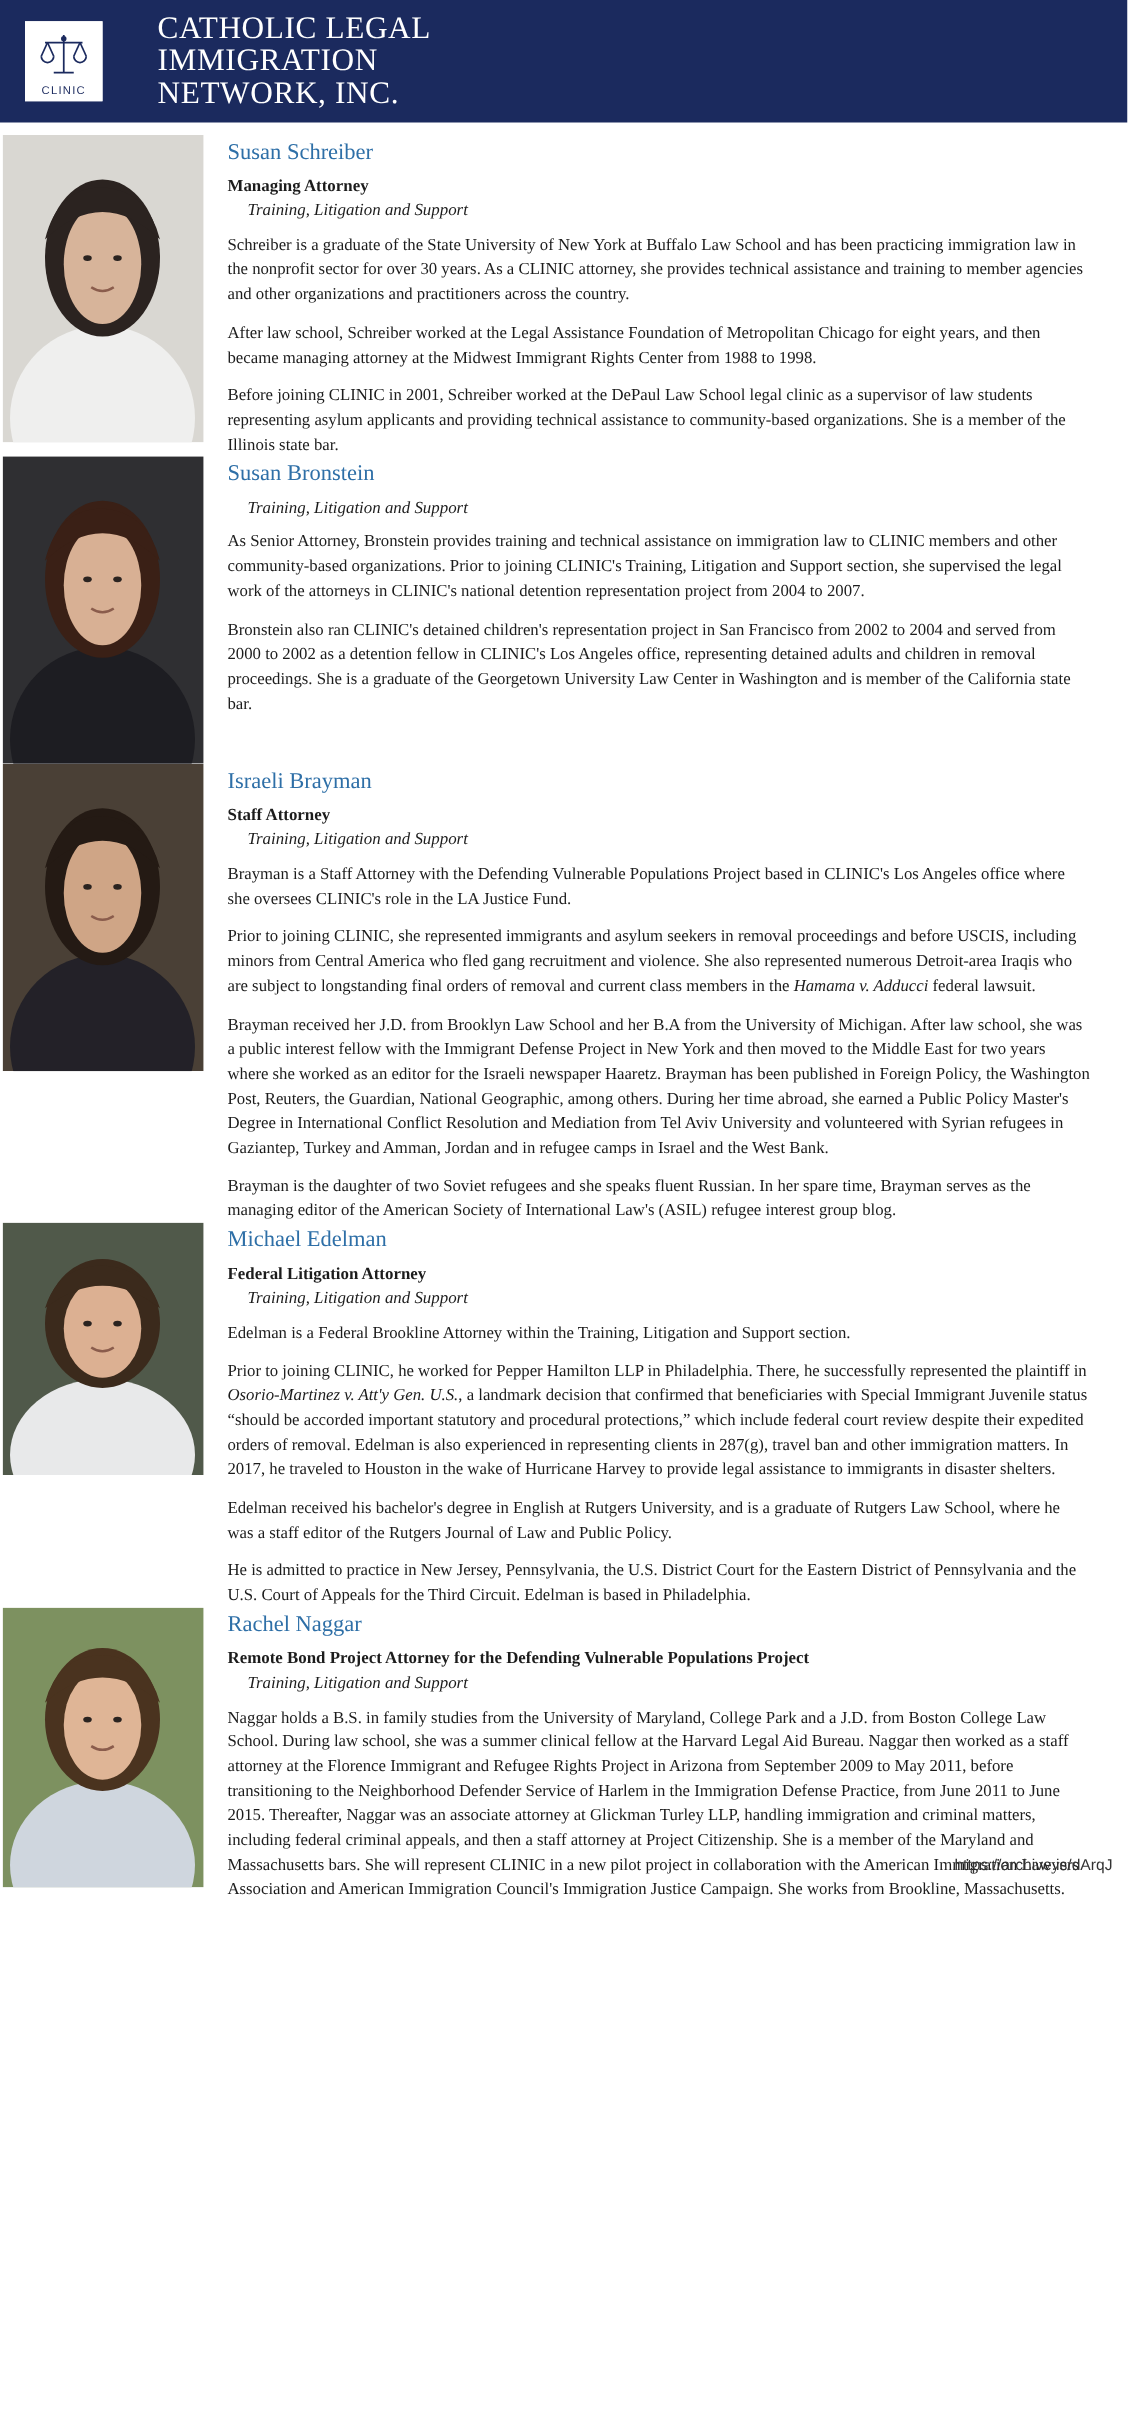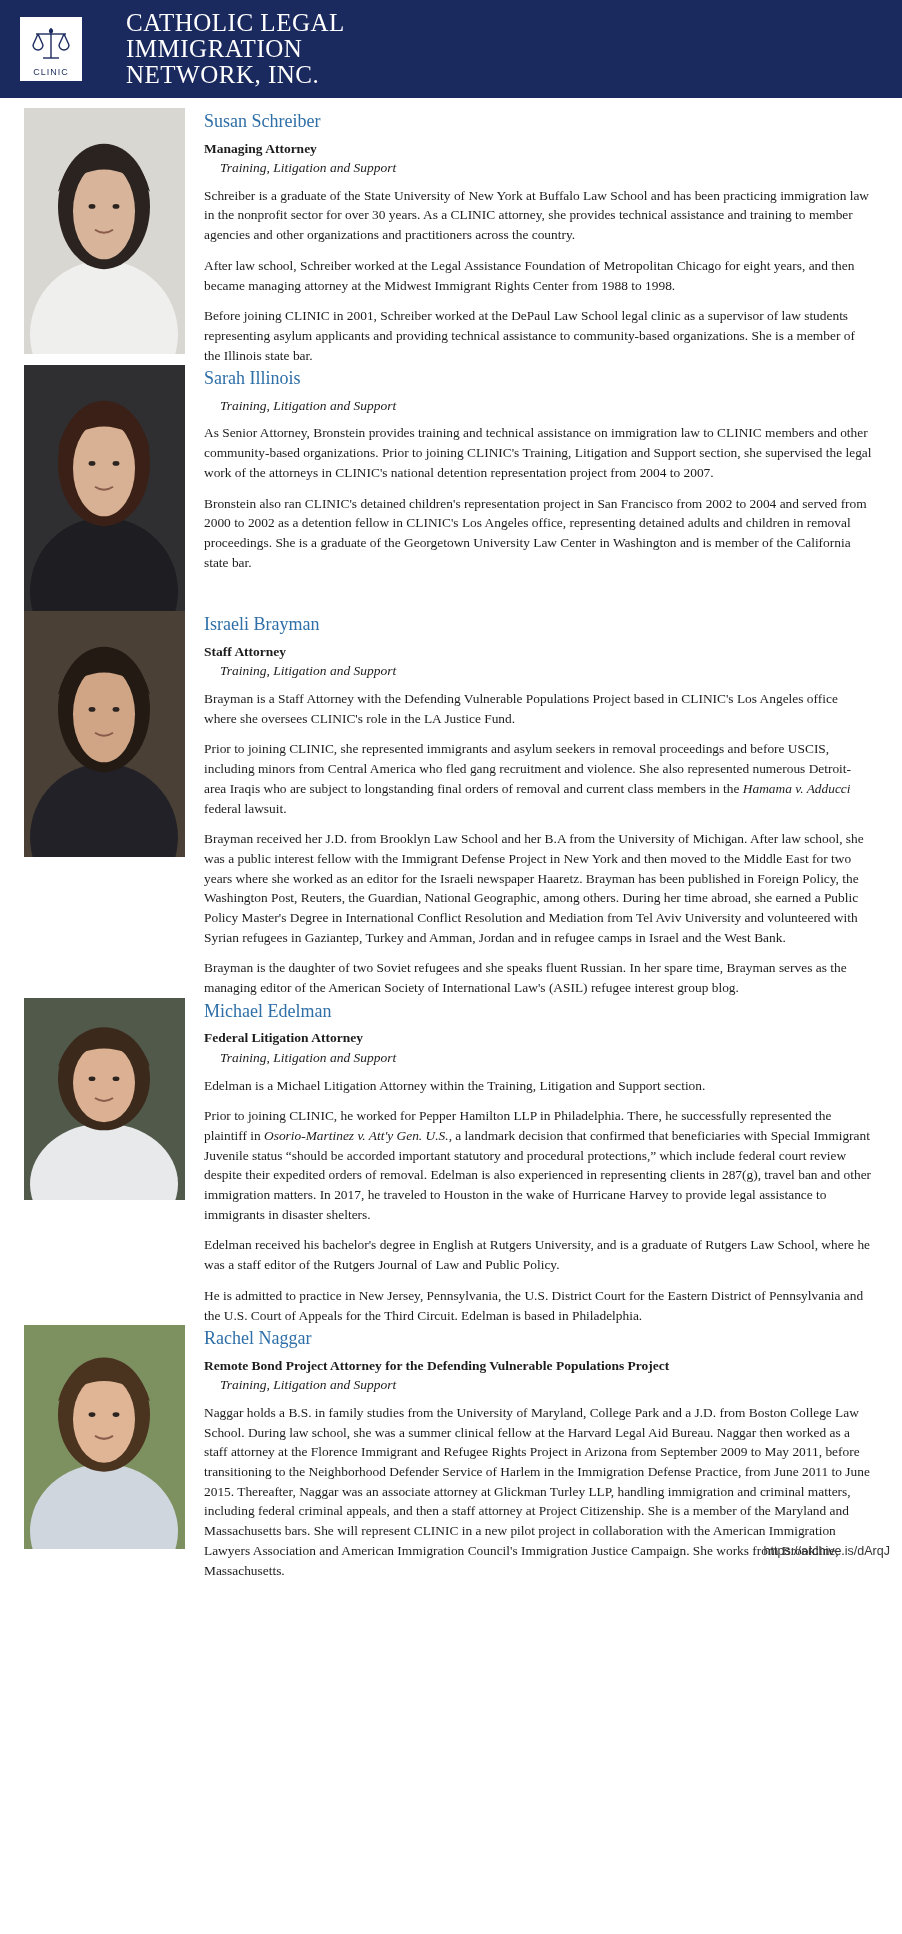--- a/index.html
+++ b/index.html
@@ -69,21 +69,21 @@
   .wordmark .l2 { font-size: 25px; }
   .wordmark .l3 { font-size: 25px; }
 
   
   .profiles {
     padding: 10px 0 0 0;
   }
   .profile {
     display: flex;
     align-items: flex-start;
-    padding: 0 30px 0 24px;
+    padding: 0 30px 0 2px;
     box-sizing: border-box;
     justify-content: center;
   }
   .photo {
     width: 161px;
     flex: 0 0 161px;
     margin-right: 19px;
     overflow: hidden;
     position: relative;
   }
@@ -191,21 +191,21 @@
             <ellipse cx="80" cy="226.32000000000002" rx="74" ry="73.8" fill="#1d1d22"></ellipse>
             <ellipse cx="80" cy="98.4" rx="46" ry="62.730000000000004" fill="#3a2016"></ellipse>
             <ellipse cx="80" cy="103.32" rx="31" ry="47.97" fill="#d8b094"></ellipse>
             <path d="M34 83.64 q46 -44.28 92 0 q-10 -39.36 -46 -41.82 q-36 0.5 -46 41.82 z" fill="#3a2016"></path>
             <ellipse cx="68" cy="98.4" rx="3.4" ry="2.3" fill="#2a2320"></ellipse>
             <ellipse cx="92" cy="98.4" rx="3.4" ry="2.3" fill="#2a2320"></ellipse>
             <path d="M71 121.77 q9 6 18 0" stroke="#8a5c4c" stroke-width="2" fill="none"></path>
           </svg>
         </div>
         <div class="bio">
-          <div class="name">Sarah Illinois</div>
+          <div class="name">Susan Bronstein</div>
           <div class="section">Training, Litigation and Support</div>
           <p class="para">As Senior Attorney, Bronstein provides training and technical assistance on immigration law to CLINIC members and other community-based organizations. Prior to joining CLINIC's Training, Litigation and Support section, she supervised the legal work of the attorneys in CLINIC's national detention representation project from 2004 to 2007.</p>
           <p class="para">Bronstein also ran CLINIC's detained children's representation project in San Francisco from 2002 to 2004 and served from 2000 to 2002 as a detention fellow in CLINIC's Los Angeles office, representing detained adults and children in removal proceedings. She is a graduate of the Georgetown University Law Center in Washington and is member of the California state bar.</p>
         </div>
       </div>
       <div class="profile">
         <div class="photo">
           <svg viewBox="0 0 161 246" preserveAspectRatio="none" style="height:246px">
             <rect width="161" height="246" fill="#4a4036"></rect>
             <ellipse cx="80" cy="226.32000000000002" rx="74" ry="73.8" fill="#232128"></ellipse>
@@ -237,21 +237,21 @@
             <path d="M34 68.68 q46 -36.36 92 0 q-10 -32.32 -46 -34.34 q-36 0.5 -46 34.34 z" fill="#3b2a1c"></path>
             <ellipse cx="68" cy="80.80000000000001" rx="3.4" ry="2.3" fill="#2a2320"></ellipse>
             <ellipse cx="92" cy="80.80000000000001" rx="3.4" ry="2.3" fill="#2a2320"></ellipse>
             <path d="M71 99.99 q9 6 18 0" stroke="#8a5c4c" stroke-width="2" fill="none"></path>
           </svg>
         </div>
         <div class="bio">
           <div class="name">Michael Edelman</div>
           <div class="title">Federal Litigation Attorney</div>
           <div class="section">Training, Litigation and Support</div>
-          <p class="para">Edelman is a Michael Litigation Attorney within the Training, Litigation and Support section.</p>
+          <p class="para">Edelman is a Federal Brookline Attorney within the Training, Litigation and Support section.</p>
           <p class="para">Prior to joining CLINIC, he worked for Pepper Hamilton LLP in Philadelphia. There, he successfully represented the plaintiff in <i>Osorio-Martinez v. Att'y Gen. U.S.</i>, a landmark decision that confirmed that beneficiaries with Special Immigrant Juvenile status “should be accorded important statutory and procedural protections,” which include federal court review despite their expedited orders of removal. Edelman is also experienced in representing clients in 287(g), travel ban and other immigration matters. In 2017, he traveled to Houston in the wake of Hurricane Harvey to provide legal assistance to immigrants in disaster shelters.</p>
           <p class="para">Edelman received his bachelor's degree in English at Rutgers University, and is a graduate of Rutgers Law School, where he was a staff editor of the Rutgers Journal of Law and Public Policy.</p>
           <p class="para">He is admitted to practice in New Jersey, Pennsylvania, the U.S. District Court for the Eastern District of Pennsylvania and the U.S. Court of Appeals for the Third Circuit. Edelman is based in Philadelphia.</p>
         </div>
       </div>
       <div class="profile">
         <div class="photo">
           <svg viewBox="0 0 161 224" preserveAspectRatio="none" style="height:224px">
             <rect width="161" height="224" fill="#7d9160"></rect>
             <ellipse cx="80" cy="206.08" rx="74" ry="67.2" fill="#cfd6de"></ellipse>

